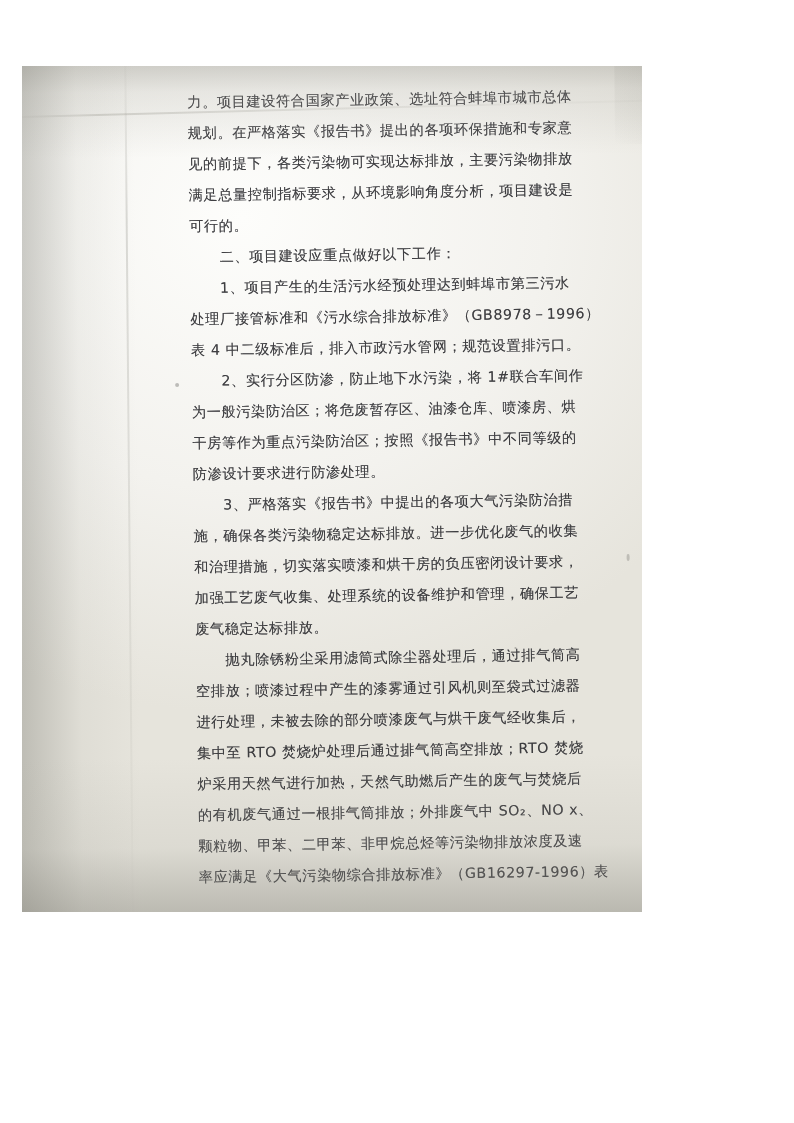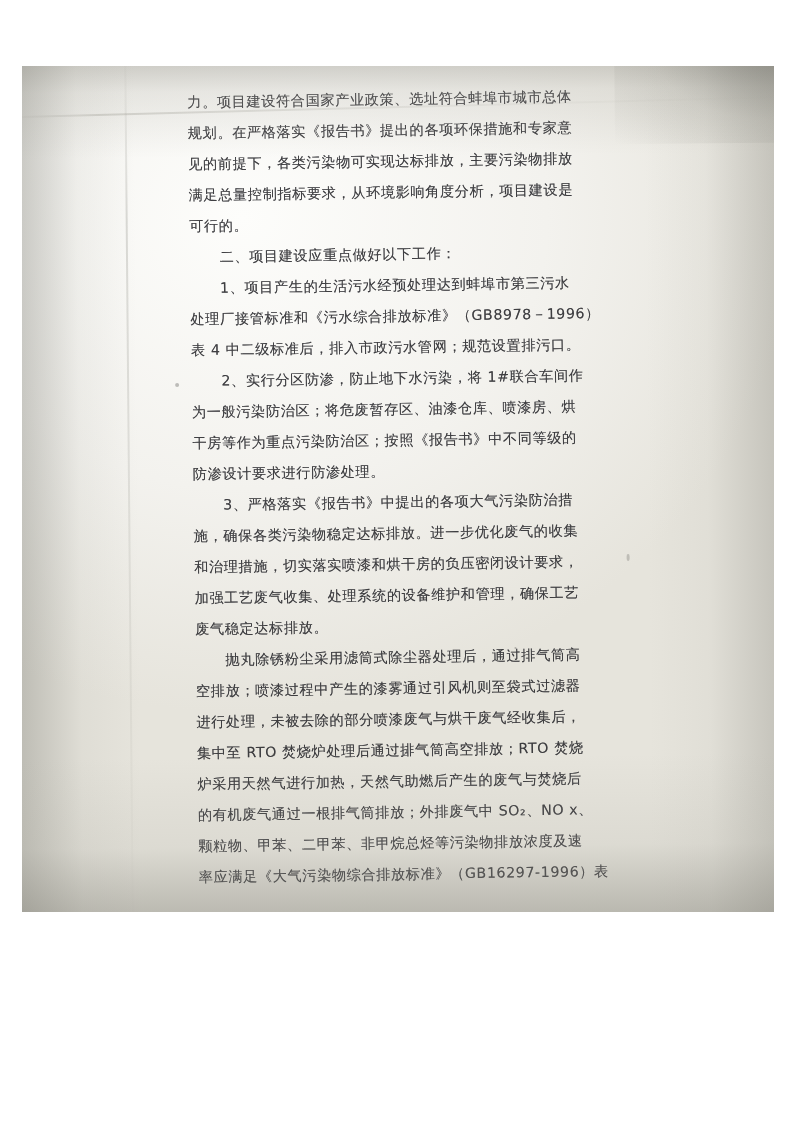--- a/index.html
+++ b/index.html
@@ -18,21 +18,21 @@
     position: relative;
     width: 794px;
     height: 1123px;
     background: #ffffff;
   }
   
   .scan {
     position: absolute;
     left: 22px;
     top: 66px;
-    width: 752px;
+    width: 620px;
     height: 846px;
     overflow: hidden;
     background: #e9e7df;
   }
   
   .paper {
     position: absolute;
     left: -14px;
     top: -30px;
     width: 790px;

